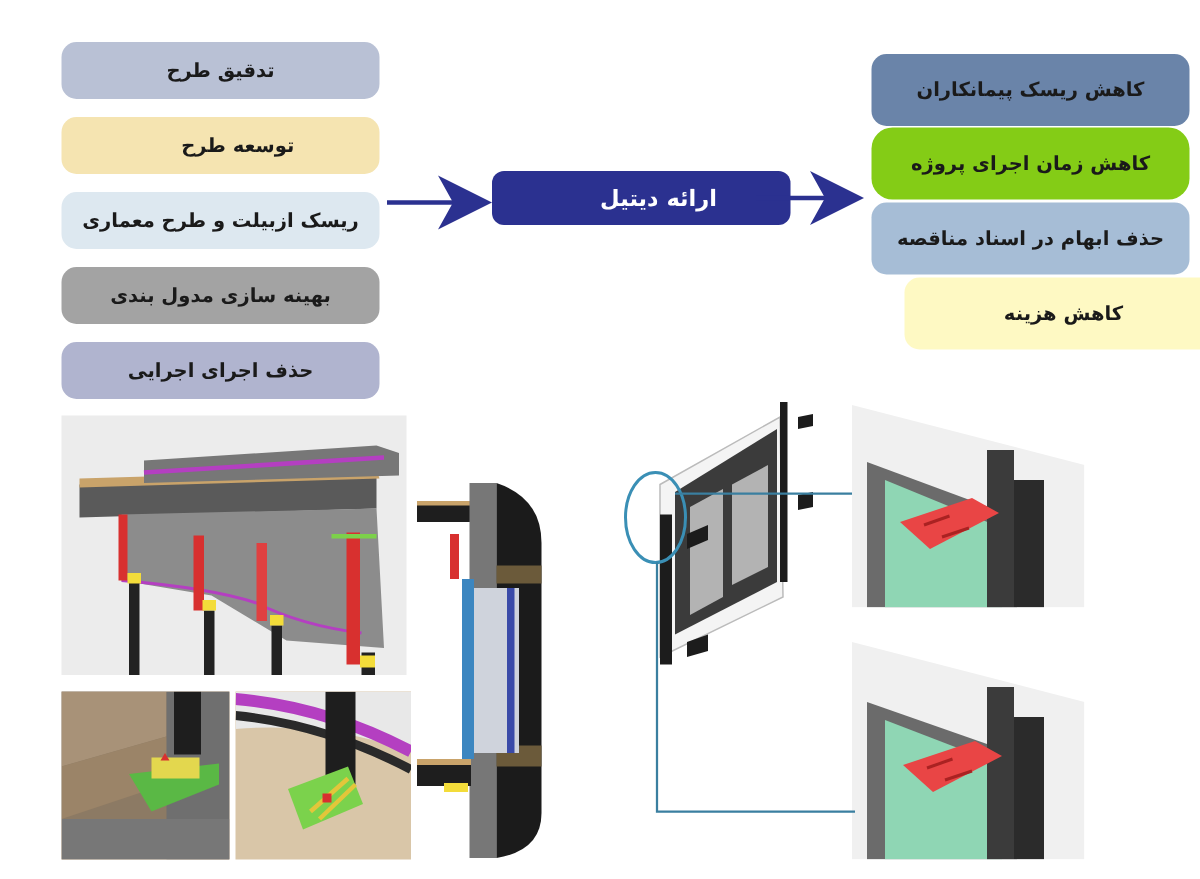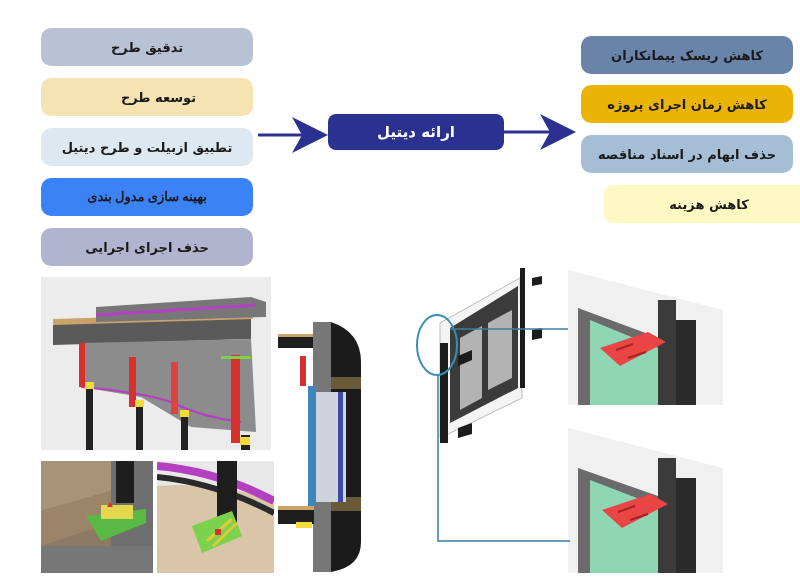--- a/index.html
+++ b/index.html
@@ -5,55 +5,55 @@
   html, body { margin: 0; padding: 0; }
   body {
     width: 800px; height: 586px; background: #ffffff; position: relative; overflow: hidden;
     font-family: "DejaVu Sans", sans-serif;
   }
   .box {
     position: absolute; border-radius: 10px; display: flex; align-items: center; justify-content: center;
     font-weight: bold; font-size: 13px; color: #1a1a1a; direction: rtl; box-sizing: border-box;
   }
   .lb { left: 41px; width: 212px; height: 38px; }
-  .rb { left: 581px; width: 212px; height: 38px; align-items: center; }
+  .rb { left: 581px; width: 212px; height: 48px; align-items: center; }
   .center {
     position: absolute; left: 328px; top: 114px; width: 176px; height: 36px; border-radius: 8px;
-    display: flex; align-items: center; justify-content: center; color: #fff; font-weight: bold; font-size: 15px; direction: rtl;
+    display: flex; align-items: center; justify-content: center; color: #fff; font-weight: bold; font-size: 15px; direction: rtl; padding-left: 23px;
   }
   svg { position: absolute; left: 0; top: 0; }
   .panel { position: absolute; overflow: hidden; }
 </style>
 </head>
 <body>
 
 <div class="box lb" style="top:28px;background:#b9c1d5;">
     <span>تدقیق طرح</span>
   </div>
 <div class="box lb" style="top:78px;background:#f5e4b1;padding-left:23px;">
     <span>توسعه طرح</span>
   </div>
 <div class="box lb" style="top:128px;background:#dde8f0;">
-    <span>تطبیق ازبیلت و طرح دیتیل</span>
+    <span>ریسک ازبیلت و طرح معماری</span>
   </div>
-<div class="box lb" style="top:178px;background:#3b82f6;font-family:Liberation Serif, serif;">
+<div class="box lb" style="top:178px;background:#a3a3a3;">
     <span>بهینه سازی مدول بندی</span>
   </div>
 <div class="box lb" style="top:228px;background:#b0b4cf;">
     <span>حذف اجرای اجرایی</span>
   </div>
 
 <div class="center" style="background:#2b3190;">
     <span>ارائه دیتیل</span>
   </div>
 
 <div class="box rb" style="top:36px;background:#6a84a9;">
     <span>کاهش ریسک پیمانکاران</span>
   </div>
-<div class="box rb" style="top:85px;background:#eab308;">
+<div class="box rb" style="top:85px;background:#84cc16;border-radius:14px;">
     <span>کاهش زمان اجرای پروژه</span>
   </div>
 <div class="box rb" style="top:135px;background:#a6bdd6;border-radius:10px;">
     <span>حذف ابهام در اسناد مناقصه</span>
   </div>
 <div class="box rb" style="top:185px;background:#fef9c3;margin-left:22px;">
     <span>کاهش هزینه</span>
   </div>
 
 <svg width="800" height="586">

